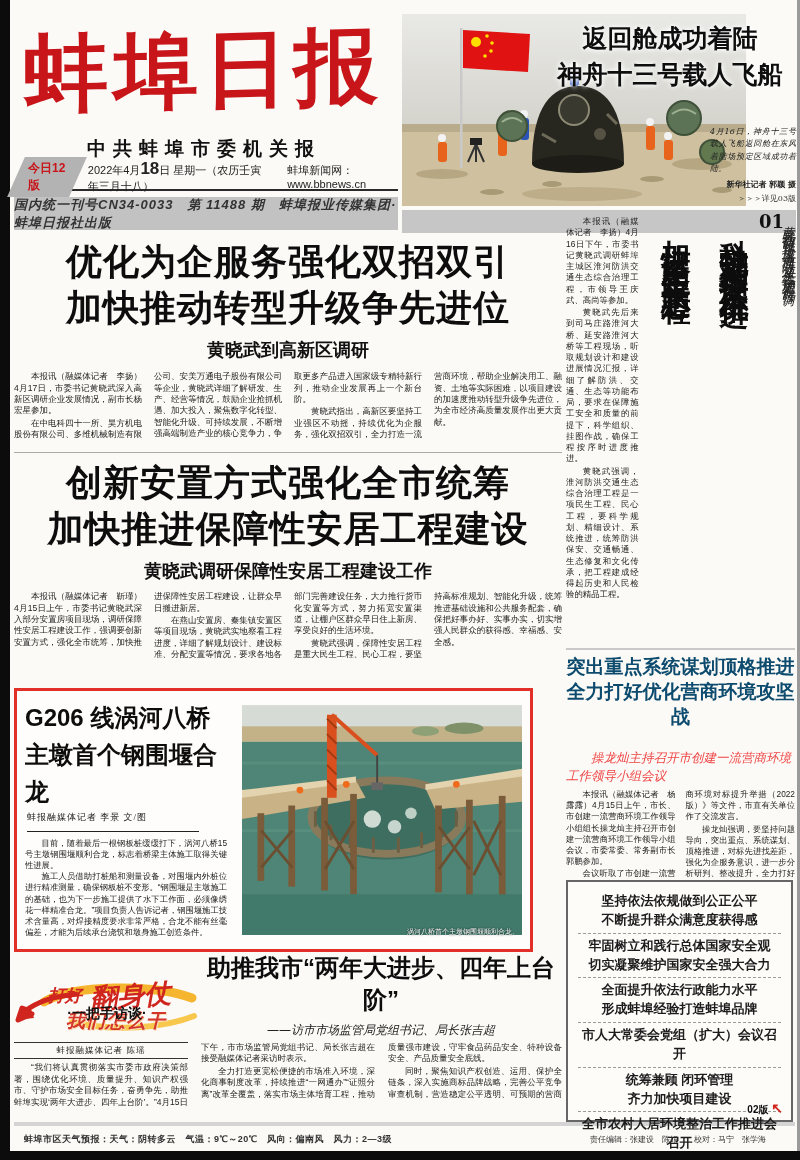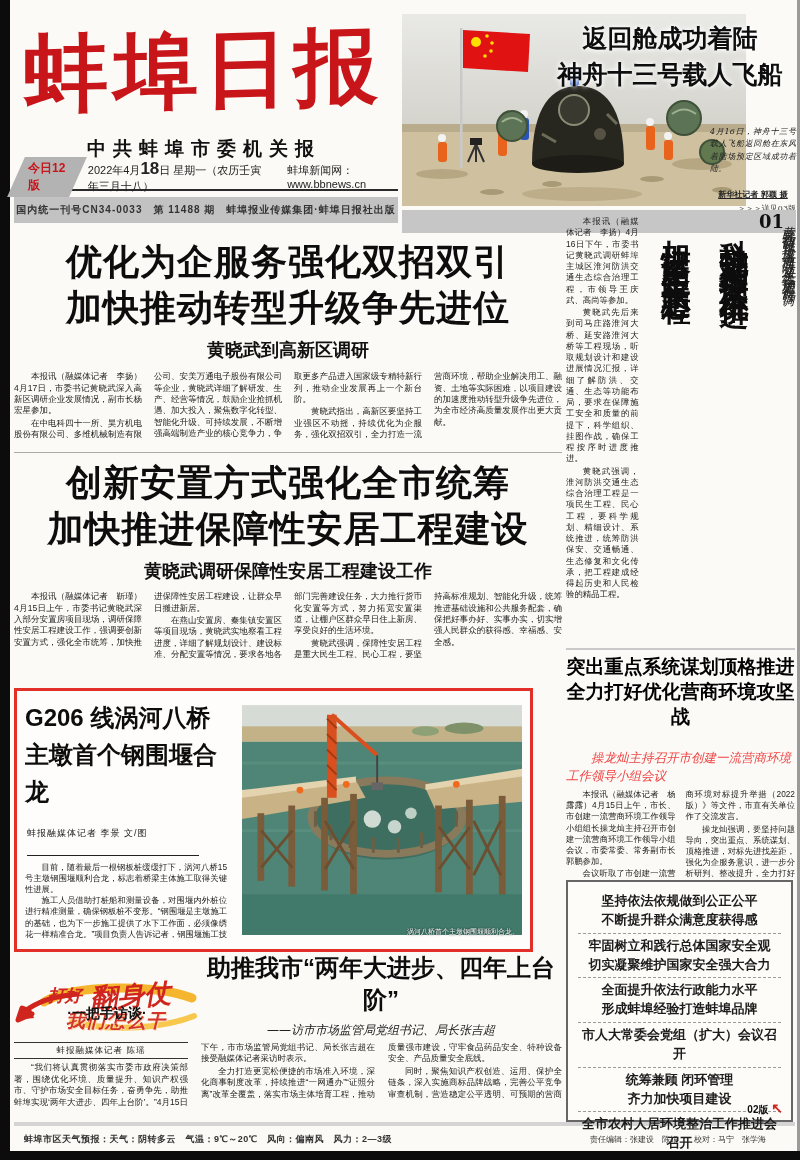--- a/index.html
+++ b/index.html
@@ -29,39 +29,39 @@
     border-bottom:2px solid #2a2a2a; display:flex; align-items:center; gap:10px;
     font-size:11px; color:#222;
   }
   .edition-badge {
     background:#b3b3b3; padding:3px 12px; transform:skewX(-24deg); margin-left:2px;
   }
   .edition-badge span { display:inline-block; transform:skewX(24deg); color:#c8151a; font-weight:bold; font-size:12px; }
   .date-day { font-size:17px; font-weight:bold; }
   .website { margin-left:6px; }
   .issue-bar {
-    position:absolute; left:14px; top:197px; width:384px; height:26px;
-    background:#c2c2c2; font-size:10px; font-weight:bold; color:#333;
-    display:flex; align-items:center; justify-content:center; letter-spacing:1px;
+    position:absolute; left:14px; top:197px; width:384px; height:33px;
+    background:#c2c2c2; font-size:13px; font-weight:bold; color:#333;
+    display:flex; align-items:center; justify-content:center; letter-spacing:1px;font-style:italic;
   }
 
   
   .top-photo { position:absolute; left:402px; top:14px; width:344px; height:192px; }
   .top-photo svg { width:100%; height:100%; display:block; }
   .photo-headline {
     position:absolute; left:542px; top:20px; width:256px; text-align:center;
     font-size:25px; font-weight:bold; color:#0e0e0e; line-height:1.45;
     text-shadow:0 0 4px #fff, 0 0 6px #fff;
   }
   .photo-caption {
     position:absolute; left:710px; top:126px; width:86px;
     font-family:"DejaVu Serif", serif; font-style:italic;
     font-size:8px; line-height:1.55; color:#222; text-align:justify;
   }
-  .photo-caption .credit { text-align:center; font-weight:bold; font-style:normal; margin-top:12px;text-decoration:underline; }
+  .photo-caption .credit { text-align:right; font-weight:bold; font-style:normal; margin-top:2px; }
   .photo-caption .more { text-align:right; margin-top:3px; font-style:normal; color:#333; }
   .pageno-bar {
     position:absolute; left:402px; top:210px; width:394px; height:23px;
     background:#c6c6c6; display:flex; align-items:center; justify-content:flex-end;
   }
   .pageno-bar span { font-size:18px; font-weight:bold; color:#111; padding-right:12px; font-family:"DejaVu Serif", serif; }
 
   
   .headline-xl { font-size:36px; font-weight:bold; text-align:center; line-height:1.28; letter-spacing:1px; color:#0d0d0d; }
   .subtitle { font-size:18px; font-weight:bold; text-align:center; margin-top:7px; color:#111; }
@@ -76,22 +76,22 @@
   .article-b .bodytext { column-count:4; column-gap:12px; height:104px; margin-top:8px; }
 
   
   .feature-box {
     position:absolute; left:14px; top:688px; width:519px; height:264px;
     border:3px solid #e23028; background:#fffdfb; padding:8px; display:flex; gap:15px;
   }
   .feature-left { width:202px; display:flex; flex-direction:column; }
   .feature-headline { font-size:24px; font-weight:bold; line-height:1.55; color:#0d0d0d; }
   .feature-byline {
-    margin:16px 2px 6px 2px; font-size:9px; font-family:Liberation Sans, sans-serif;
-    border-bottom:1.5px solid #222; padding-bottom:15px; width:85%; letter-spacing:1px;
+    margin:0 2px 6px 2px; font-size:9px; font-family:Liberation Serif, serif;
+    border-bottom:1.5px solid #222; padding-bottom:7px; width:85%; letter-spacing:1px;
   }
   .feature-body { flex:1; font-size:8.3px; line-height:1.35; text-align:justify; color:#222; overflow:hidden; }
   .feature-body p { text-indent:2em; }
   .feature-photo { position:relative; flex:1; }
   .feature-photo svg { width:100%; height:100%; display:block; }
   .feature-photo .photo-note {
     position:absolute; right:3px; bottom:4px; color:#fff; font-size:7px; text-shadow:0 0 2px #000;
   }
 
   
@@ -120,21 +120,21 @@
     width:46px; height:100%; text-align:start; margin-left:2px;
   }
   .v-kicker {
     writing-mode:vertical-rl; text-orientation:upright;
     font-family:"DejaVu Serif", serif; font-style:italic;
     font-size:12.5px; letter-spacing:2.5px; color:#222; width:26px; height:100%; margin-left:4px;
   }
   .rule-r { position:absolute; left:566px; top:648px; width:229px; height:2px; background:#c9c9c9; }
 
   .biz-article { position:absolute; left:566px; top:654px; width:229px; }
-  .biz-headline { font-size:19px; font-weight:bold; text-align:center; line-height:1.32; color:#000000; }
+  .biz-headline { font-size:19px; font-weight:bold; text-align:center; line-height:1.32; color:#0c4a6e; }
   .biz-sub { font-family:"DejaVu Serif", serif; font-style:italic; font-size:12.5px; line-height:1.4; margin-top:20px; text-indent:2em; color:#ef4444; }
   .biz-body { column-count:2; column-gap:10px; height:150px; margin-top:5px; font-size:8.3px; }
   .biz-body .jump { text-align:right; text-indent:0; font-weight:bold; }
 
   .index-box {
     position:absolute; left:566px; top:880px; width:227px; height:242px;
     border:2px solid #666; background:#fdfcf9; padding:7px 10px 16px 10px;
     display:flex; flex-direction:column; justify-content:space-between;
   }
   .index-item { text-align:center; font-size:13px; font-weight:bold; line-height:1.45; color:#1c1c1c; padding:3px 0; }

